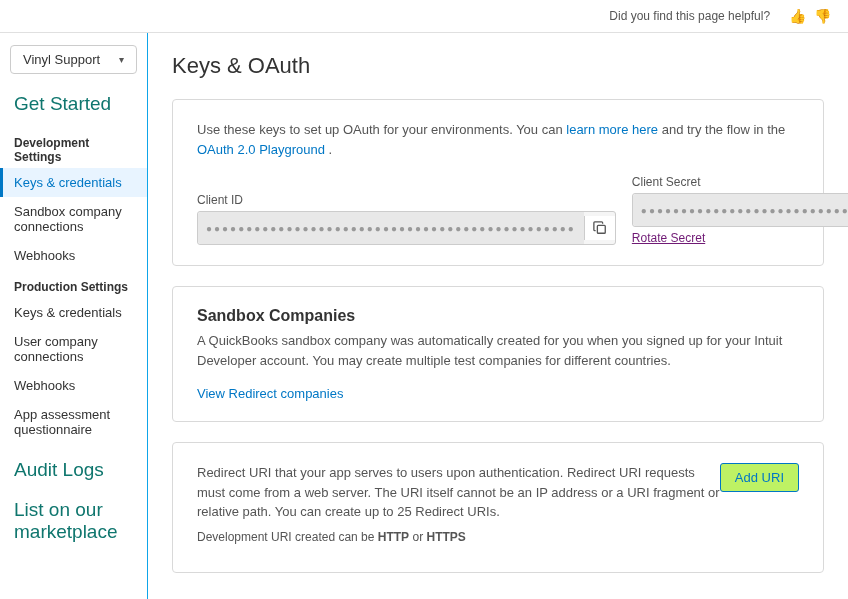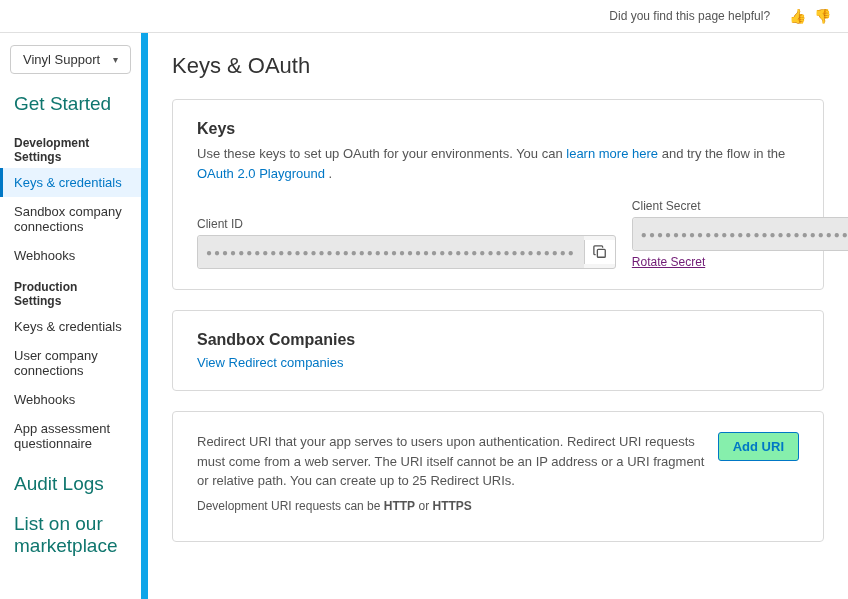--- a/index.html
+++ b/index.html
@@ -10,21 +10,21 @@
       padding: 8px 16px; border-bottom: 1px solid #e0e0e0;
       font-size: 12px; color: #555; flex-shrink: 0; gap: 11px;
     }
     .top-bar-icons { display: flex; gap: 8px; margin-left: 8px; }
     .thumb-icon { font-size: 14px; cursor: pointer; color: #666; }
 
     .main-layout { display: flex; flex: 1; overflow: hidden; }
 
     
     .sidebar {
-      width: 148px; flex-shrink: 0; border-right: 7px solid #0ea5e9;
+      width: 148px; flex-shrink: 0; border-right: 1px solid #0ea5e9;
       overflow-y: auto; padding: 12px 0;
       background: #fff;
     }
     .sidebar-dropdown {
       display: flex; align-items: center; justify-content: space-between;
       padding: 6px 12px; margin-bottom: 8px; border: 1px solid #ccc;
       border-radius: 4px; margin: 0 10px 12px 10px; cursor: pointer;
       font-size: 13px; background: #fff;
     }
     .sidebar-dropdown-arrow { font-size: 10px; color: #555; }
@@ -82,23 +82,23 @@
       display: flex; align-items: center;
     }
     .rotate-link { font-size: 12px; color: #701a75; cursor: pointer; margin-top: 4px; display: inline-block; }
 
     
     .view-link { color: #0077C5; font-size: 13px; cursor: pointer; text-decoration: none; }
 
     
     .redirect-header { display: flex; justify-content: space-between; align-items: flex-start; }
     .add-uri-btn {
-      padding: 6px 14px; background: #86efac; border: 1.5px solid #0077C5;
+      padding: 6px 14px; background: #bef264; border: 1.5px solid #0077C5;
       color: #0077C5; border-radius: 3px; cursor: pointer; font-size: 13px;
-      font-weight: 700; white-space: nowrap; flex-shrink: 0;
+      font-weight: 400; white-space: nowrap; flex-shrink: 0;
     }
     .uri-note { font-size: 12px; color: #555; margin: 8px 0; }
     .uri-note strong { font-weight: 600; }
   </style>
 </head>
 <body>
 
 <div class="top-bar">
   <span>Did you find this page helpful?</span>
   <div class="top-bar-icons">
@@ -133,21 +133,20 @@
     <a class="sidebar-top-item">List on our marketplace</a>
   </nav>
 
   <div class="content">
     <div class="content-inner">
 
       <h1 class="page-title">Keys &amp; OAuth</h1>
 
       <div class="card">
         <div class="card-body">
-          <div class="card-section-title">Keys</div>
           <p class="card-desc">
             <span>Use these keys to set up OAuth for your environments. You can </span>
             <a href="#">learn more here</a>
             <span> and try the flow in the </span>
             <a href="#">OAuth 2.0 Playground</a>
             <span>.</span>
           </p>
           <div class="keys-row">
             <div class="key-field">
               <div class="key-label">Client ID</div>
@@ -173,35 +172,36 @@
               </div>
               <a class="rotate-link" href="#">Rotate Secret</a>
             </div>
           </div>
         </div>
       </div>
 
       <div class="card">
         <div class="card-body">
           <div class="card-section-title">Sandbox Companies</div>
+          <p class="card-desc">A QuickBooks sandbox company was automatically created for you when you signed up for your Intuit Developer account. You may create multiple test companies for different countries.</p>
           <a href="#" class="view-link">View Redirect companies</a>
         </div>
       </div>
 
       <div class="card">
         <div class="card-body">
           <div class="redirect-header">
             <div>
               <p class="card-desc" style="margin-bottom:0;">Redirect URI that your app serves to users upon authentication. Redirect URI requests must come from a web server. The URI itself cannot be an IP address or a URI fragment or relative path. You can create up to 25 Redirect URIs.</p>
             </div>
             <button class="add-uri-btn">Add URI</button>
           </div>
 
           <p class="uri-note">
-            <span>Development URI requests can be </span>
+            <span>Development URI created can be </span>
             <strong>HTTP</strong>
             <span> or </span>
             <strong>HTTPS</strong>
           </p>
 
         </div>
       </div>
 
     </div>
 

